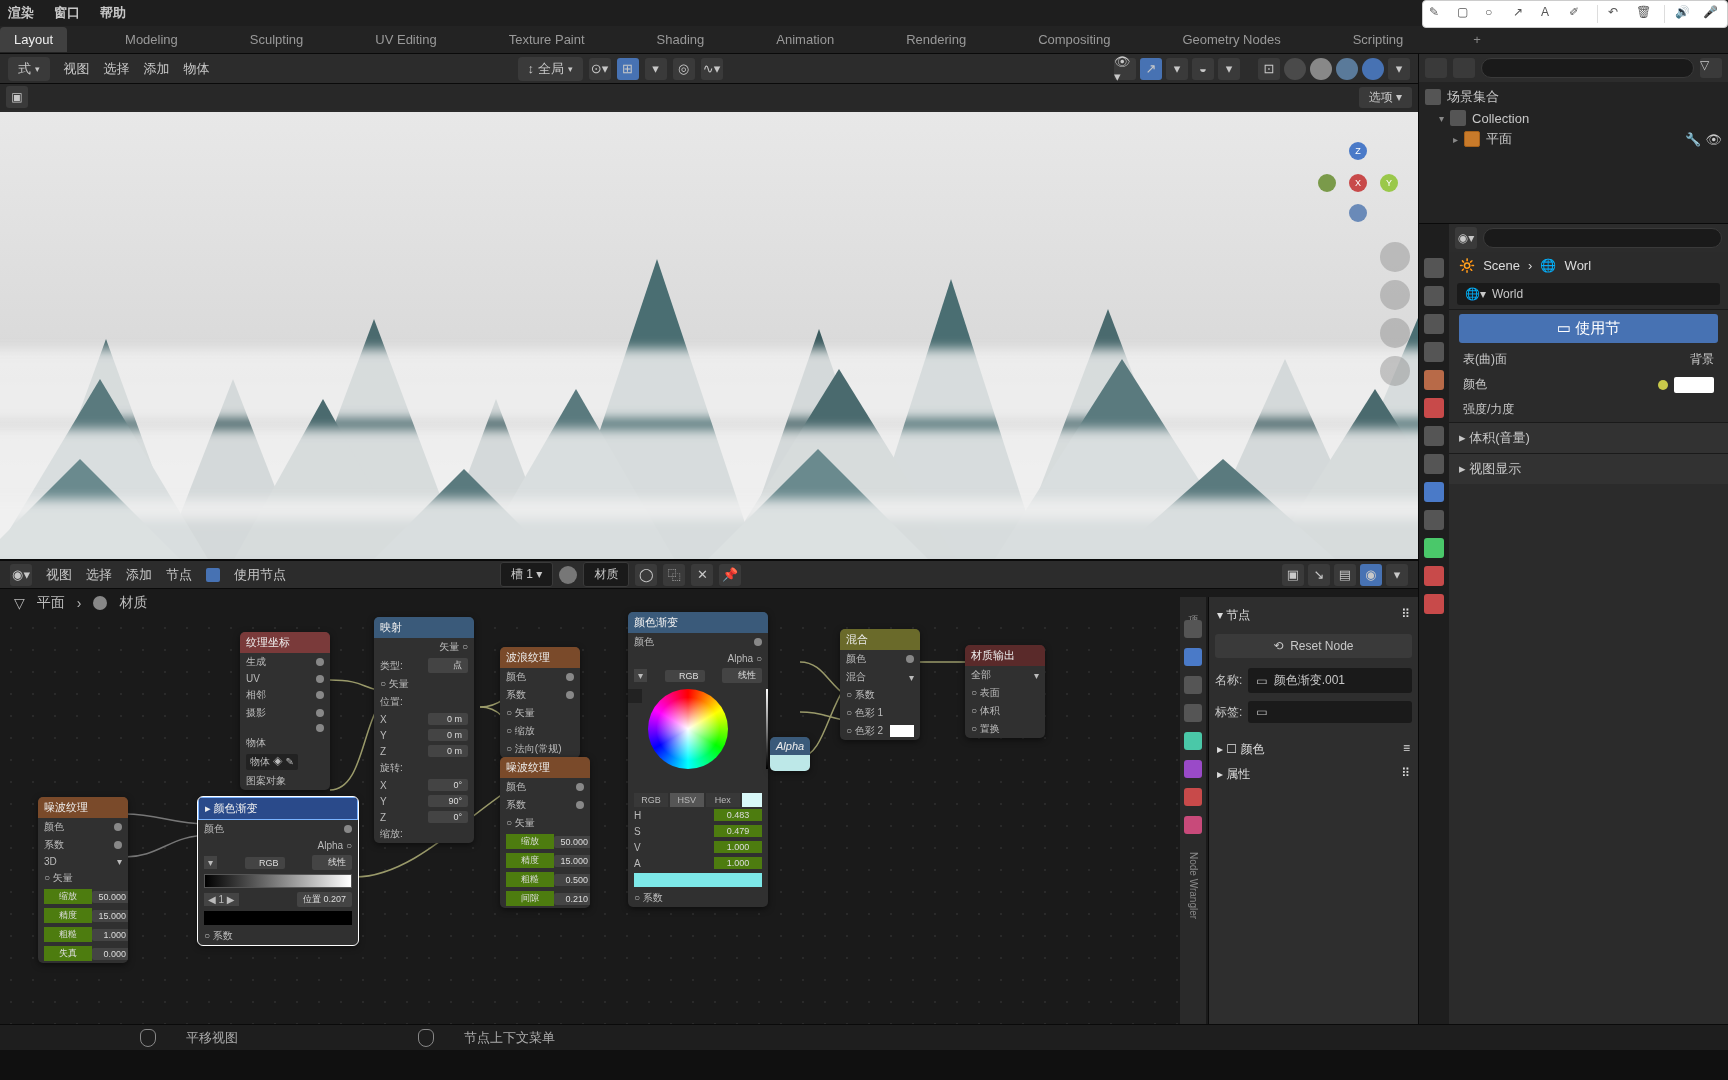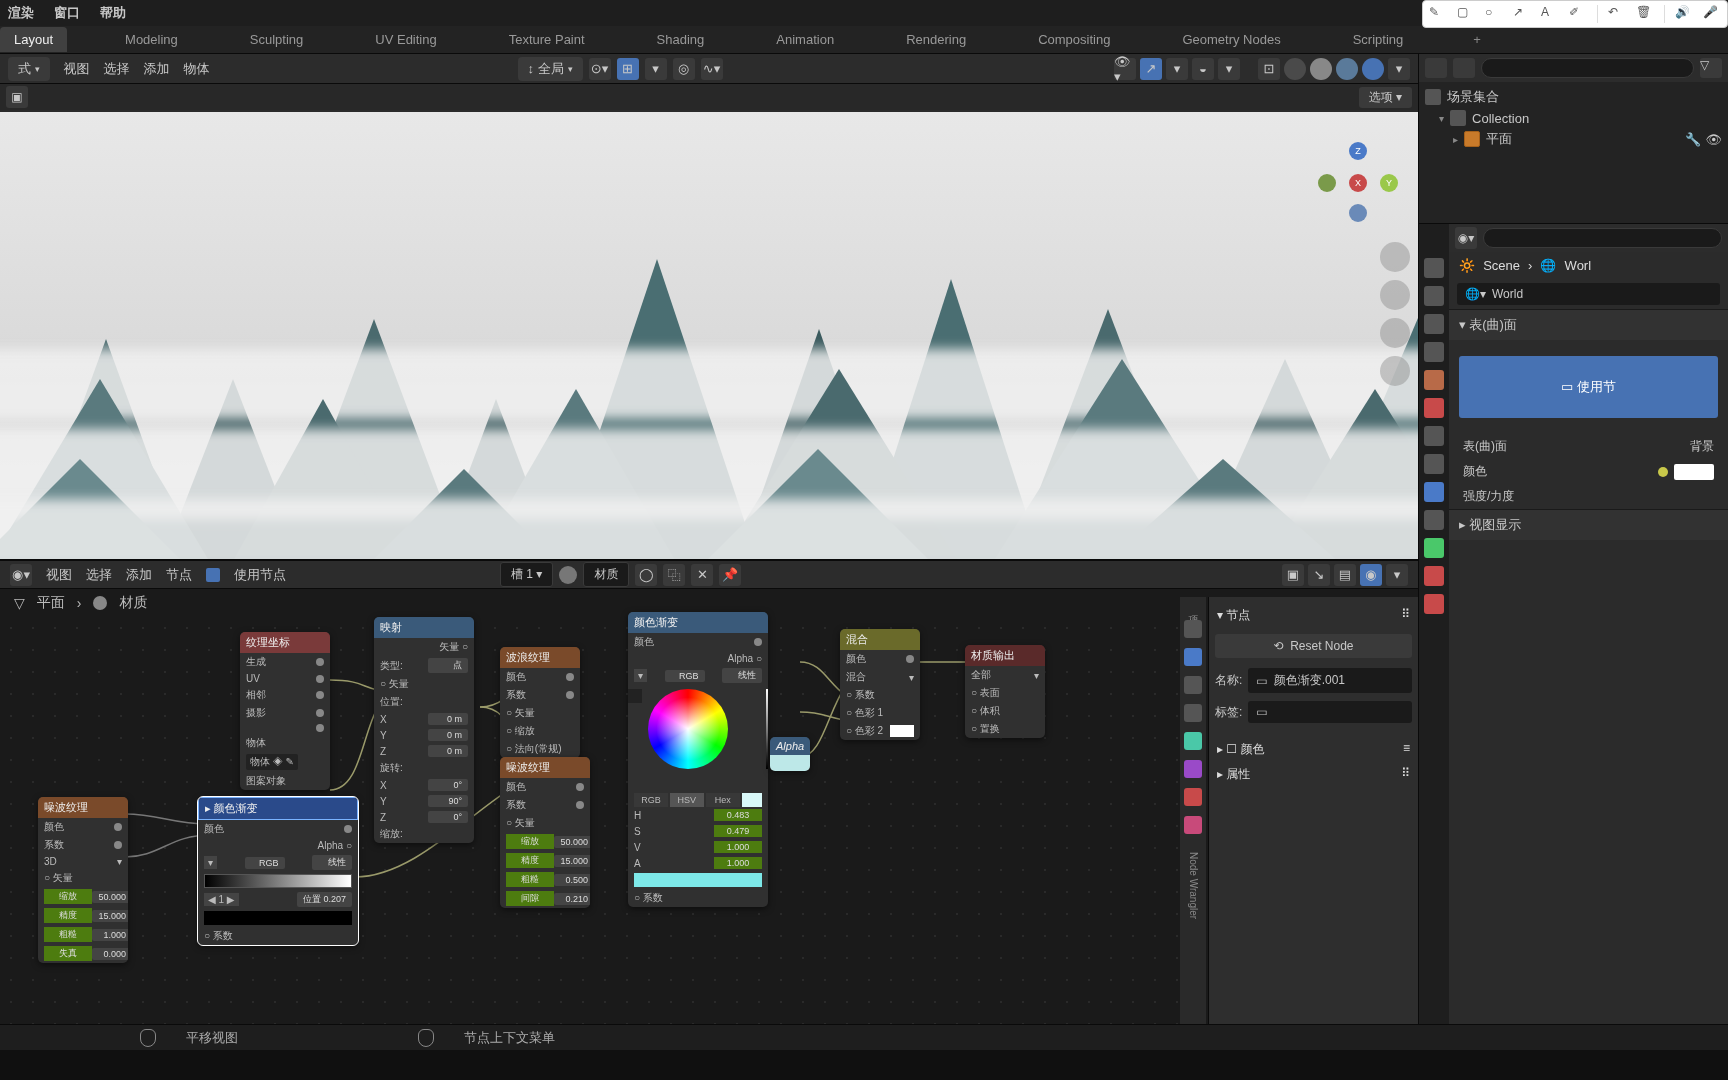--- a/index.html
+++ b/index.html
@@ -104,21 +104,21 @@
 .props { flex:1; display:flex; }
 .prop-tabs { width: 30px; background:#1e1e1e; display:flex; flex-direction:column; align-items:center; padding-top:34px; gap:8px; }
 .prop-tabs .t { width:20px; height:20px; border-radius:3px; }
 .prop-body { flex:1; background:#2b2b2b; }
 .prop-header { height:28px; background:#2c2c2c; display:flex; align-items:center; padding:0 6px; gap:6px; }
 .prop-header input { flex:1; background:#1a1a1a; border:1px solid #3a3a3a; border-radius:10px; height:20px; color:#ccc; padding:0 8px; }
 .crumb { padding:6px 10px; font-size:13px; display:flex; align-items:center; gap:8px; color:#ddd; }
 .world-name { margin:4px 8px; background:#1a1a1a; border-radius:3px; padding:4px 8px; display:flex; align-items:center; gap:6px; }
 .panel-section { border-top:1px solid #1a1a1a; }
 .panel-section .sec-hdr { padding:6px 10px; background:#323232; font-size:13px; }
-.panel-section .use-nodes { margin:16px 10px; background:#4772b3; color:#fff; text-align:center; padding:22px; border-radius:3px; font-size:13px; }
+.panel-section .use-nodes { margin:4px 10px; background:#4772b3; color:#fff; text-align:center; padding:5px; border-radius:3px; font-size:15px; }
 .panel-section .prop-row { display:flex; align-items:center; justify-content:space-between; padding:4px 14px; font-size:12px; }
 .panel-section .dot { width:10px; height:10px; border-radius:50%; }
 .panel-section .swatch { width:40px; height:16px; background:#fff; border-radius:2px; }
 
 
 .status { height: 26px; background: #1e1e1e; border-top: 1px solid #0a0a0a; display:flex; align-items:center; gap:30px; padding:0 140px; font-size:13px; color:#aaa; }
 .status .mouse { width:16px; height:18px; border:1px solid #888; border-radius:6px 6px 8px 8px; }
 
 svg.link { position:absolute; inset:0; width:100%; height:100%; pointer-events:none; }
 svg.link path { stroke:#9a9a6a; stroke-width:1.5; fill:none; }
@@ -688,38 +688,40 @@
         <div class="crumb">
           <span>🔆</span>
             <span>Scene</span>
             <span>›</span>
             <span>🌐</span>
             <span>Worl</span>
         </div>
         <div class="world-name">🌐▾ <span>World</span></div>
 
         <div class="panel-section">
-          <div class="sec-hdr">▾ <span>表(曲)面</span></div>
           <div class="use-nodes">▭ <span>使用节</span></div>
           <div class="prop-row">
               <span>表(曲)面</span>
               <span><span class="dot" style="background:#6ac86a"></span> &nbsp;<span>背景</span></span>
             </div>
           <div class="prop-row">
               <span>颜色</span>
               <span style="display:flex;align-items:center;gap:6px">
                 <span class="dot" style="background:#c8c84a"></span>
                 <span class="swatch"></span>
               </span>
             </div>
           <div class="prop-row">
               <span>强度/力度</span>
               <span><span class="dot" style="background:#888"></span></span>
             </div>
         </div>
+        <div class="panel-section">
+            <div class="sec-hdr">▸ <span>体积(音量)</span></div>
+          </div>
         <div class="panel-section">
             <div class="sec-hdr">▸ <span>视图显示</span></div>
           </div>
       </div>
     </div>
   </div>
 </div>
 
 <div class="status">
   <span class="mouse"></span>

